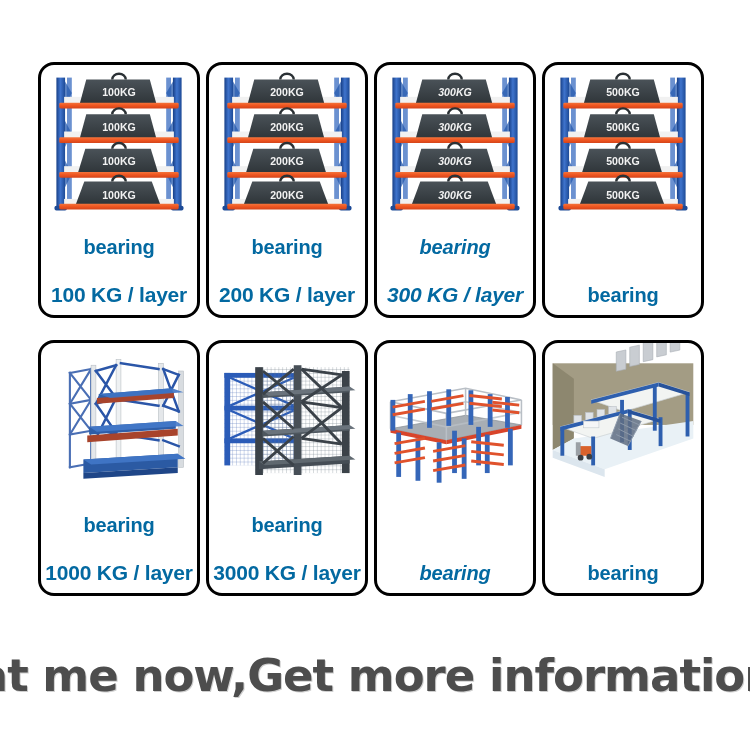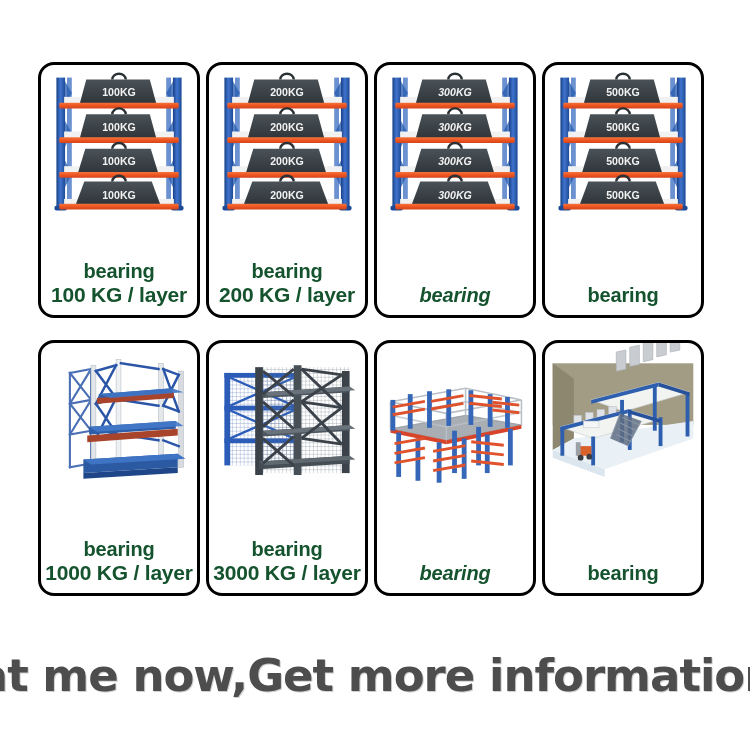--- a/index.html
+++ b/index.html
@@ -37,27 +37,27 @@
 
   .art{
     position:absolute;
     left:0;top:0;
     width:100%;height:160px;
   }
   .caption{
     position:absolute;
     left:0;right:0;bottom:8px;
     text-align:center;
-    color:#14532d;
+    color:#0369a1;
     font-weight:bold;
     line-height:1.14;
     letter-spacing:-0.2px;
   }
   .caption .l1{font-size:20px;display:block;}
-  .caption .l2{font-size:21px;display:block;white-space:nowrap;}
+  .caption .l2{font-size:21px;display:block;white-space:nowrap;margin-top:24px;}
 
   
   .art svg{display:block;width:100%;height:100%;}
 
   
   .banner{
     position:absolute;
     left:0;right:0;top:618px;
     height:80px;
     display:flex;align-items:center;justify-content:center;
@@ -242,20 +242,21 @@
               <path d="M36 142 L124 142 L115 118 L45 118 Z" fill="url(#bk1)"></path>
               <path d="M74 118 a7 6 0 0 1 14 0" fill="none" stroke="#2b3135" stroke-width="2.5"></path>
               <text x="81" y="136" font-family="Liberation Sans, sans-serif" font-size="11" font-weight="bold" fill="#f2f2f2" text-anchor="middle">300KG</text>
               <rect x="19" y="141" width="124" height="6" rx="1.5" fill="url(#bm1)"></rect>
             </g>
           </g>
         </svg>
       </div>
       <div class="caption">
         <span class="l1">bearing</span>
+        <span class="l2">300 KG / layer</span>
       </div>
     </div>
 
     <div class="card c3">
       <div class="art">
         <svg viewBox="0 0 162 160" preserveAspectRatio="xMidYMid meet">
           <g>
             <rect x="16" y="10" width="9" height="135" fill="url(#up1)"></rect>
             <rect x="137" y="10" width="9" height="135" fill="url(#up1)"></rect>
             <rect x="27" y="10" width="5" height="135" fill="#3a6cc0" opacity=".75"></rect>

